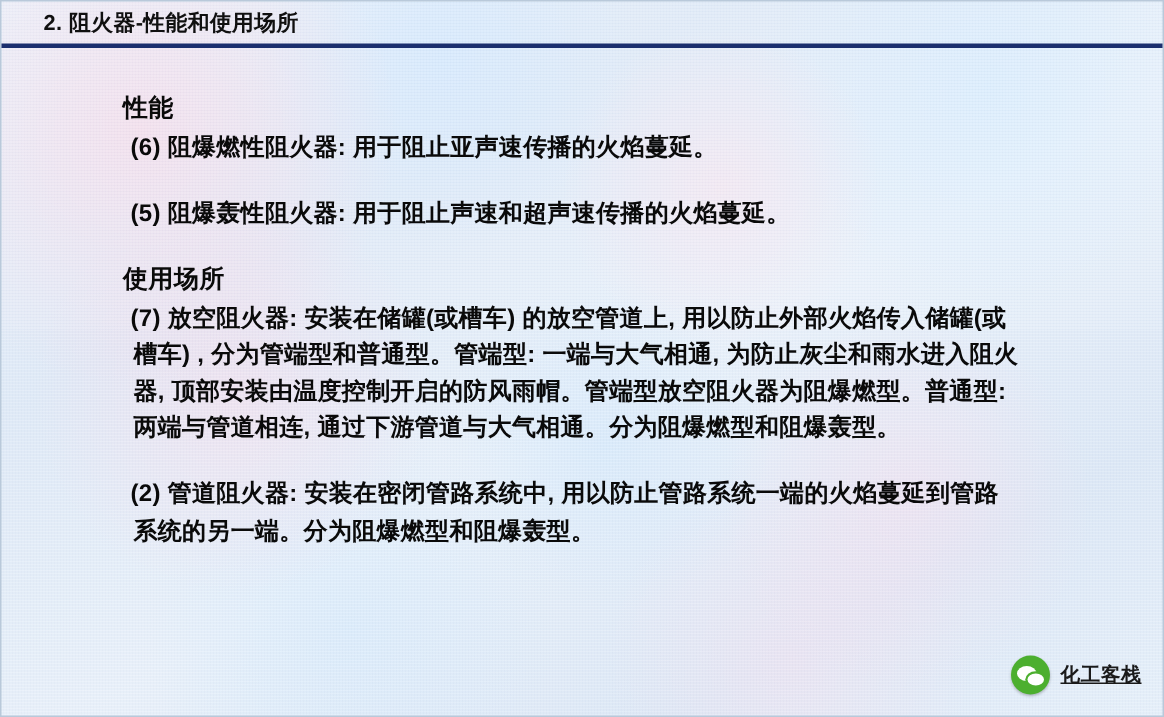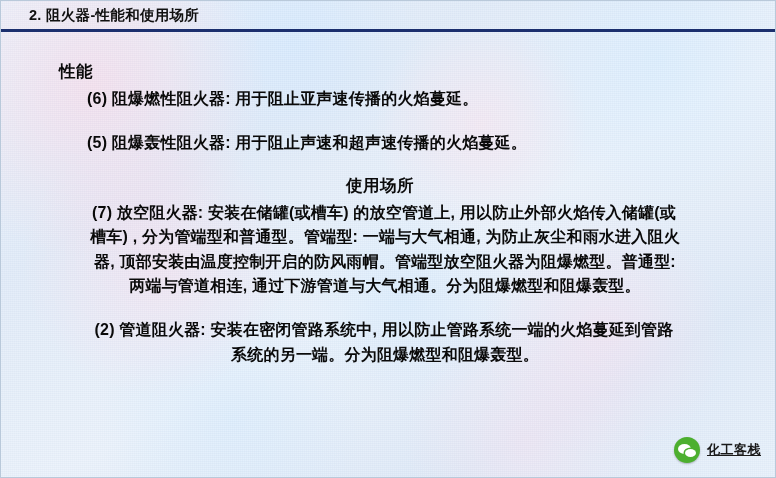--- a/index.html
+++ b/index.html
@@ -68,39 +68,39 @@
   }
   .section {
     position: absolute;
     left: 0;
     width: 700px;
   }
   .section-head {
     font-size: 16.5px;
     font-weight: bold;
     color: #0a0a0a;
-    margin-left: 58px;
+    margin-left: 81px;
     margin-bottom: 4px;
     letter-spacing: 0.5px;
   }
   .para {
     font-size: 16px;
     font-weight: bold;
     color: #0a0a0a;
     margin-left: 88px;
     margin-right: 20px;
     line-height: 1.52;
     text-indent: -2px;
     letter-spacing: 0.2px;
   }
   .para + .para {
     margin-top: 20px;
   }
   #sec-perf { top: 26px; }
-  #sec-usage { top: 140px; text-align: center; }
+  #sec-usage { top: 140px; }
   .footer-logo {
     position: absolute;
     right: 14px;
     bottom: 14px;
     display: flex;
     align-items: center;
     gap: 7px;
   }
   .wechat-badge {
     width: 26px;

